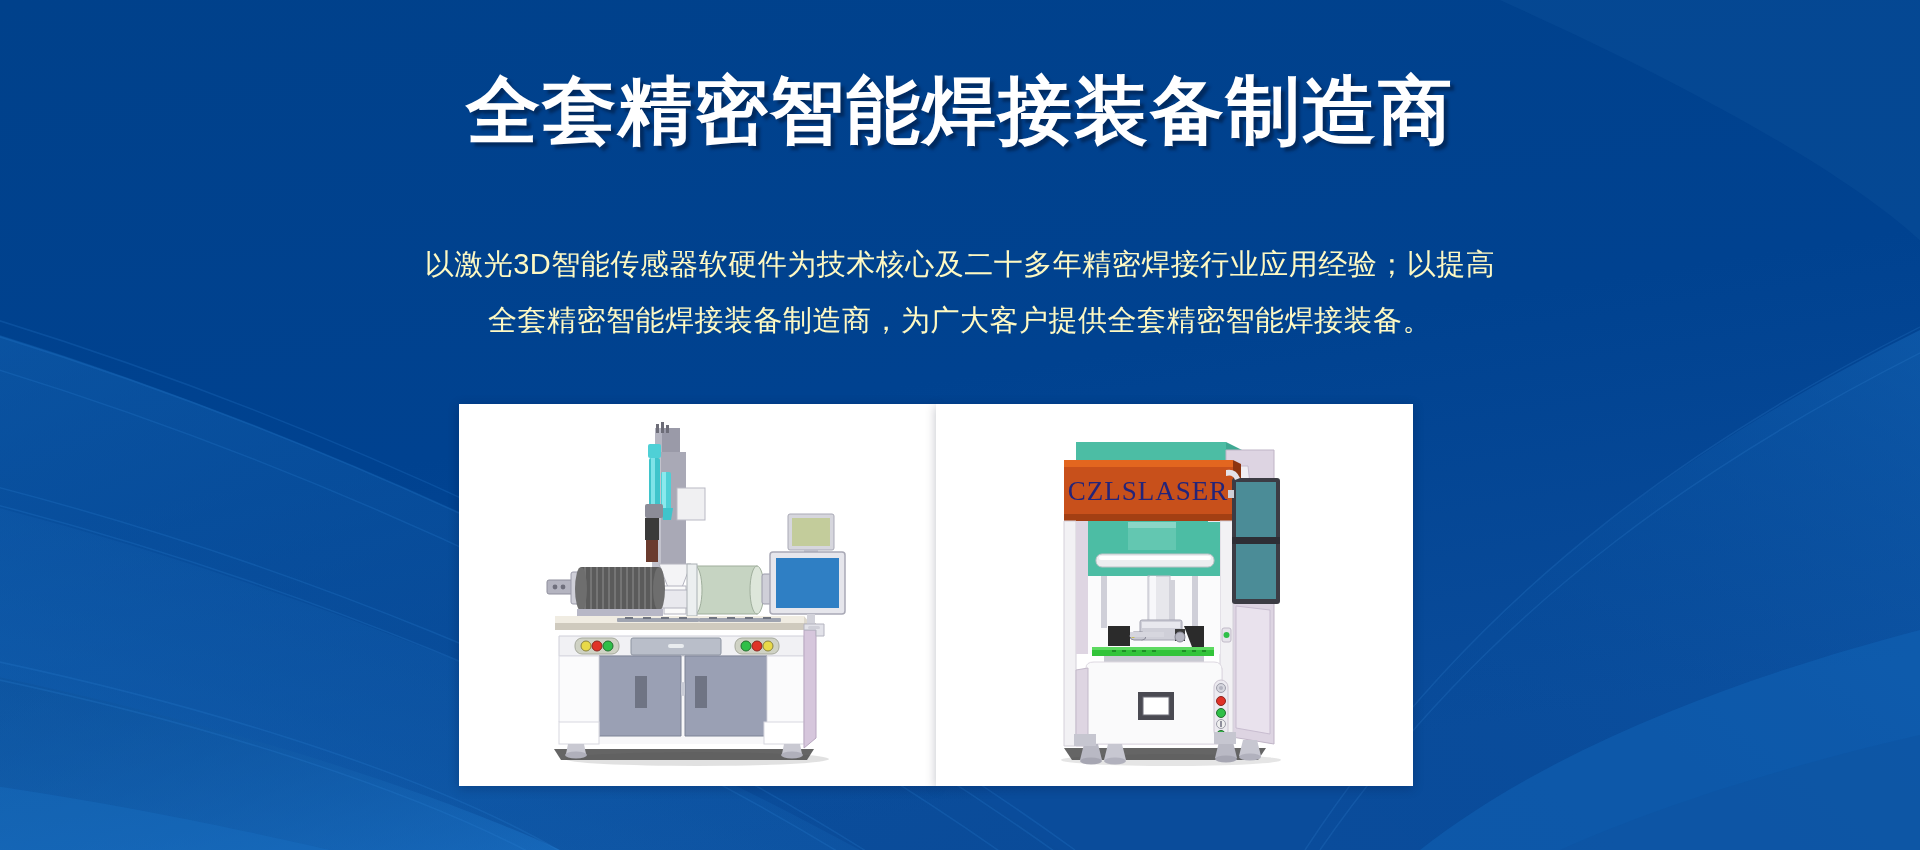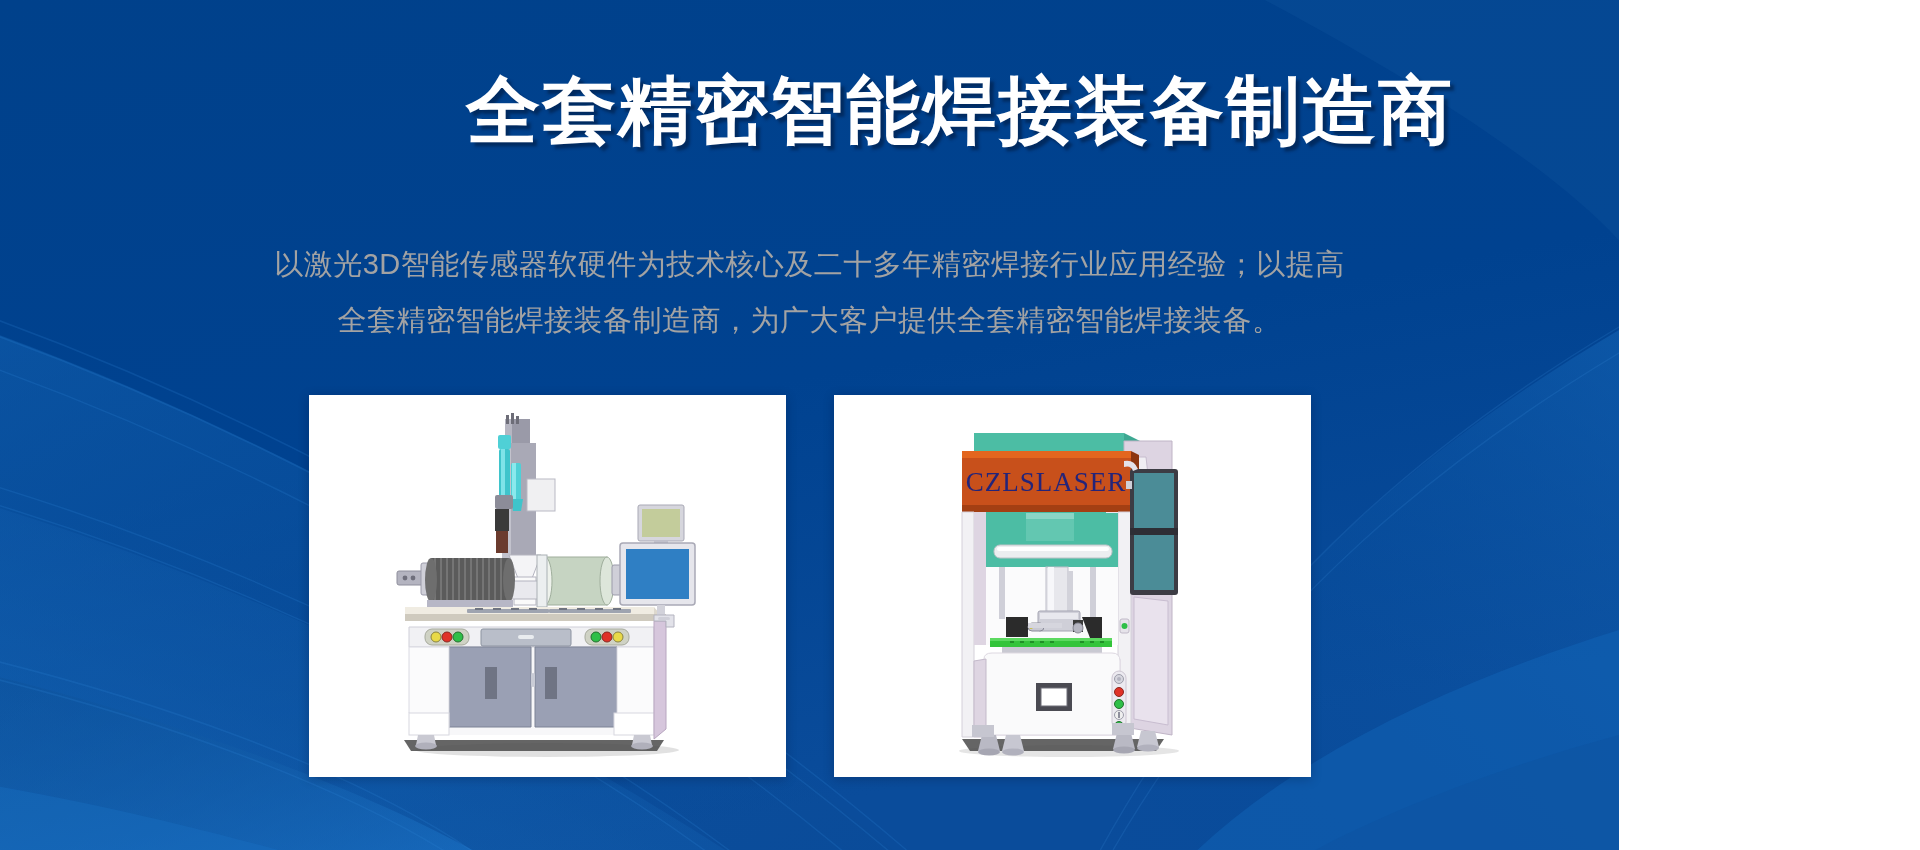--- a/index.html
+++ b/index.html
@@ -3,21 +3,21 @@
 <meta charset="utf-8">
 <style>
   * { margin:0; padding:0; box-sizing:border-box; }
   html, body {
     width:1920px; height:850px;
     overflow:hidden;
     font-family:"Liberation Sans", sans-serif;
   }
   #banner {
     position:relative;
-    width:1619px; height:850px;
+    width:1920px; height:850px;
     background:#00418b;
     overflow:hidden;
   }
   
   #bg-art { position:absolute; inset:0; width:100%; height:100%; }
 
   
   .headline-wrap {
     position:absolute;
     top:72px; left:0; width:1920px;
@@ -37,35 +37,35 @@
   
   .sub-wrap {
     position:absolute;
     top:236px; left:50%;
     transform:translateX(-50%);
     width:1140px;
     text-align:center;
     z-index:5;
   }
   .sub-line {
-    color:#a3a3a3;
+    color:#fef9c3;
     font-size:29px;
     line-height:56px;
     letter-spacing:0.5px;
     white-space:nowrap;
   }
   
   .cards {
     position:absolute;
-    top:395px; left:50%;
+    top:404px; left:50%;
     transform:translateX(-50%);
     width:1002px;
     height:382px;
     display:flex;
-    justify-content:space-between;
+    justify-content:flex-start;
     z-index:5;
   }
   .card {
     width:477px; height:382px;
     background:#ffffff;
     box-shadow:0 2px 10px rgba(0,12,40,0.25);
     position:relative;
     overflow:hidden;
   }
   .card svg { display:block; width:100%; height:100%; }

